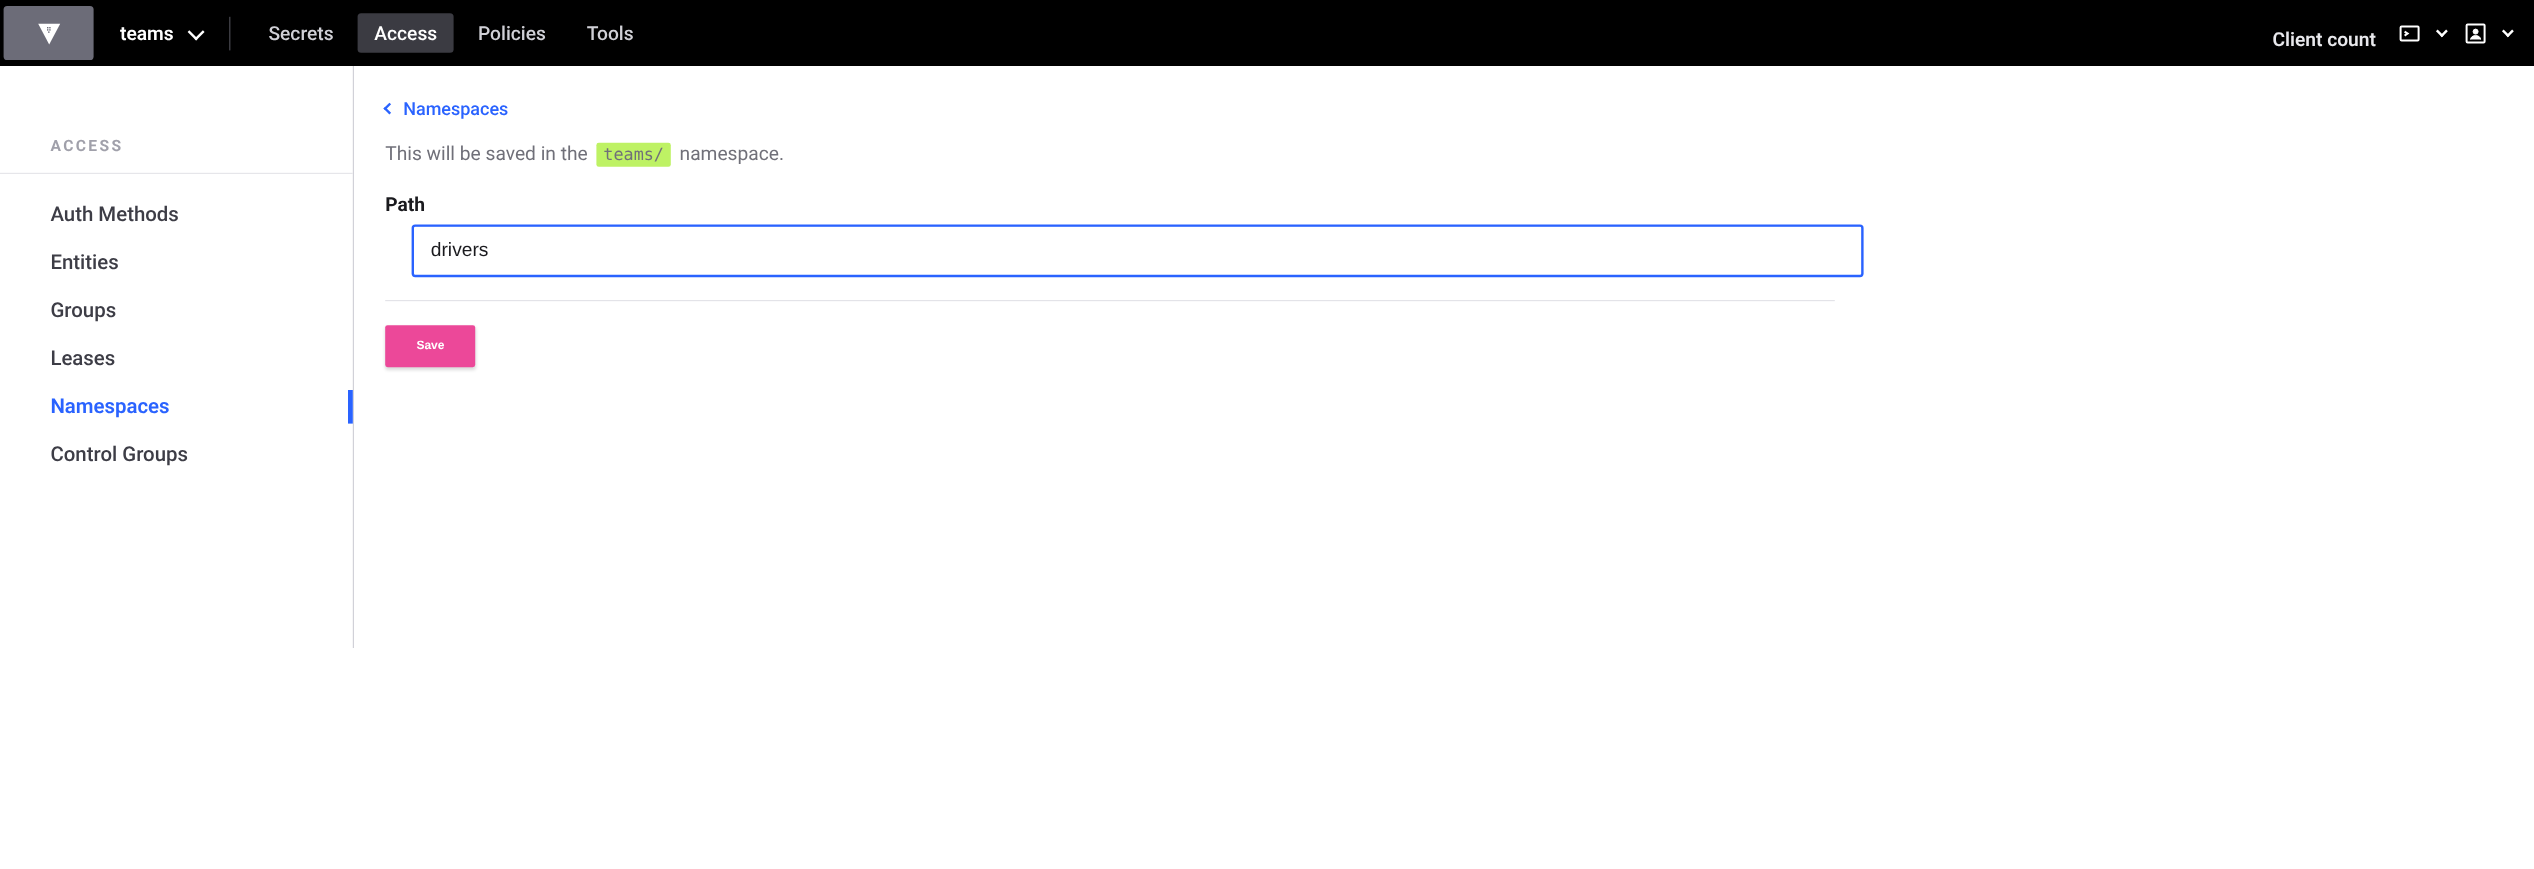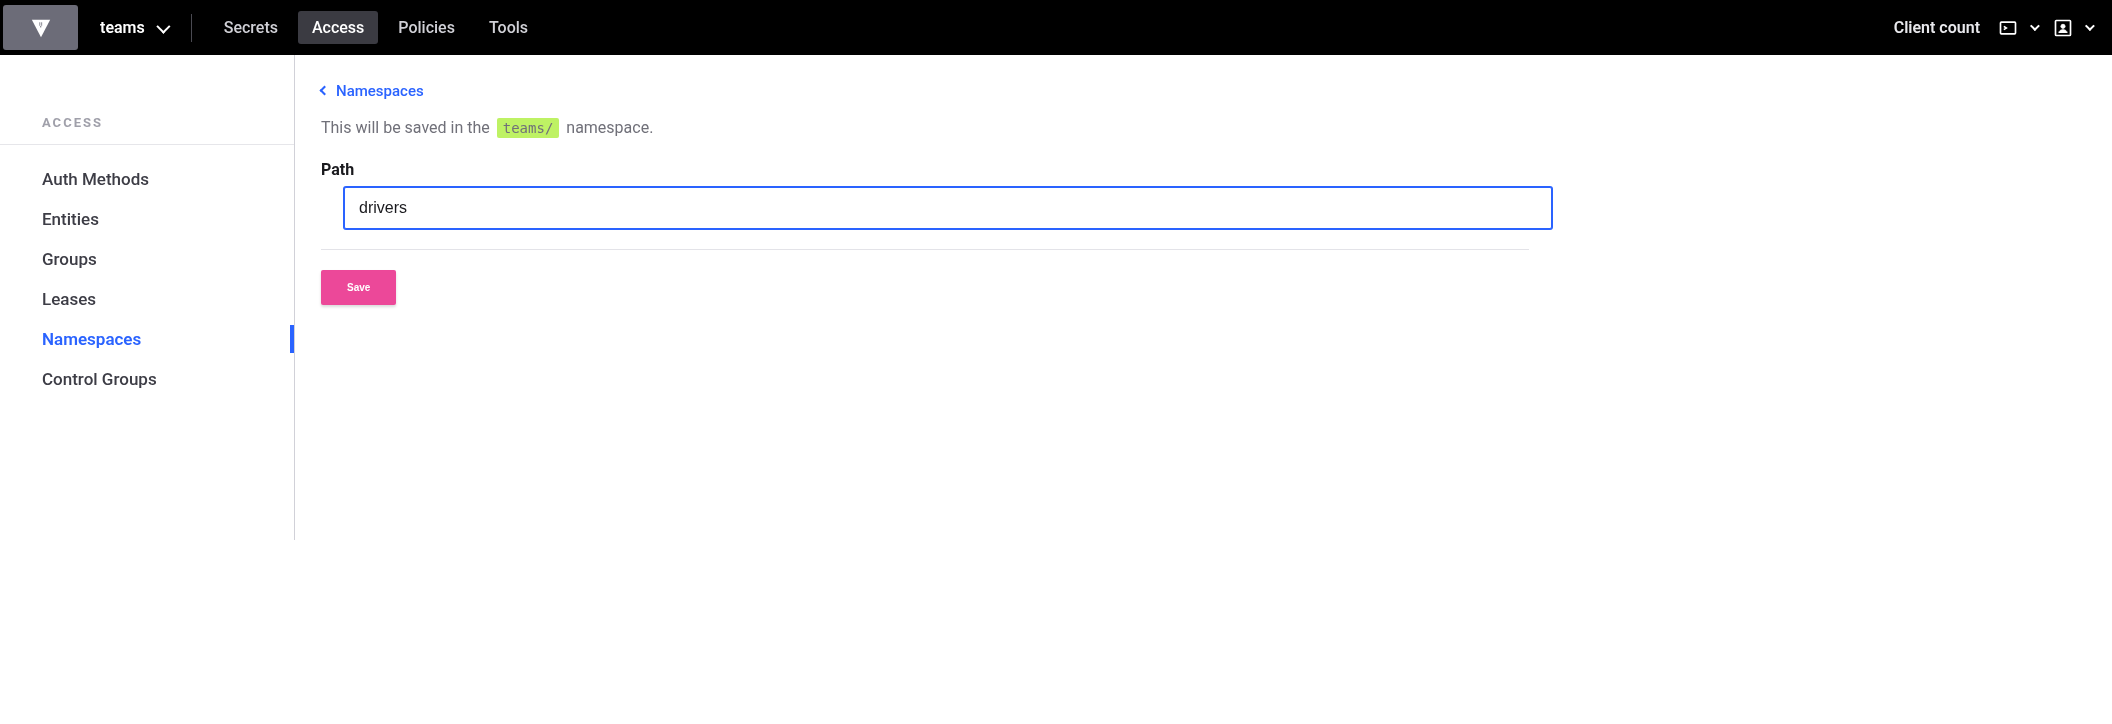--- a/index.html
+++ b/index.html
@@ -58,21 +58,21 @@
       padding: 7px 14px;
       border-radius: 3px;
       cursor: pointer;
       font-weight: 500;
     }
     .nav-link.active {
       background: #3b3b42;
       color: #fff;
     }
     .nav-spacer { flex: 1; }
-    .nav-right { display: flex; align-items: center; }
+    .nav-right { display: flex; align-items: flex-end; }
     .client-count {
       font-size: 16px;
       color: #e8e8ec;
       font-weight: 600;
       margin-right: 10px;
       cursor: pointer;
     }
     .icon-dropdown {
       display: flex;
       align-items: center;

